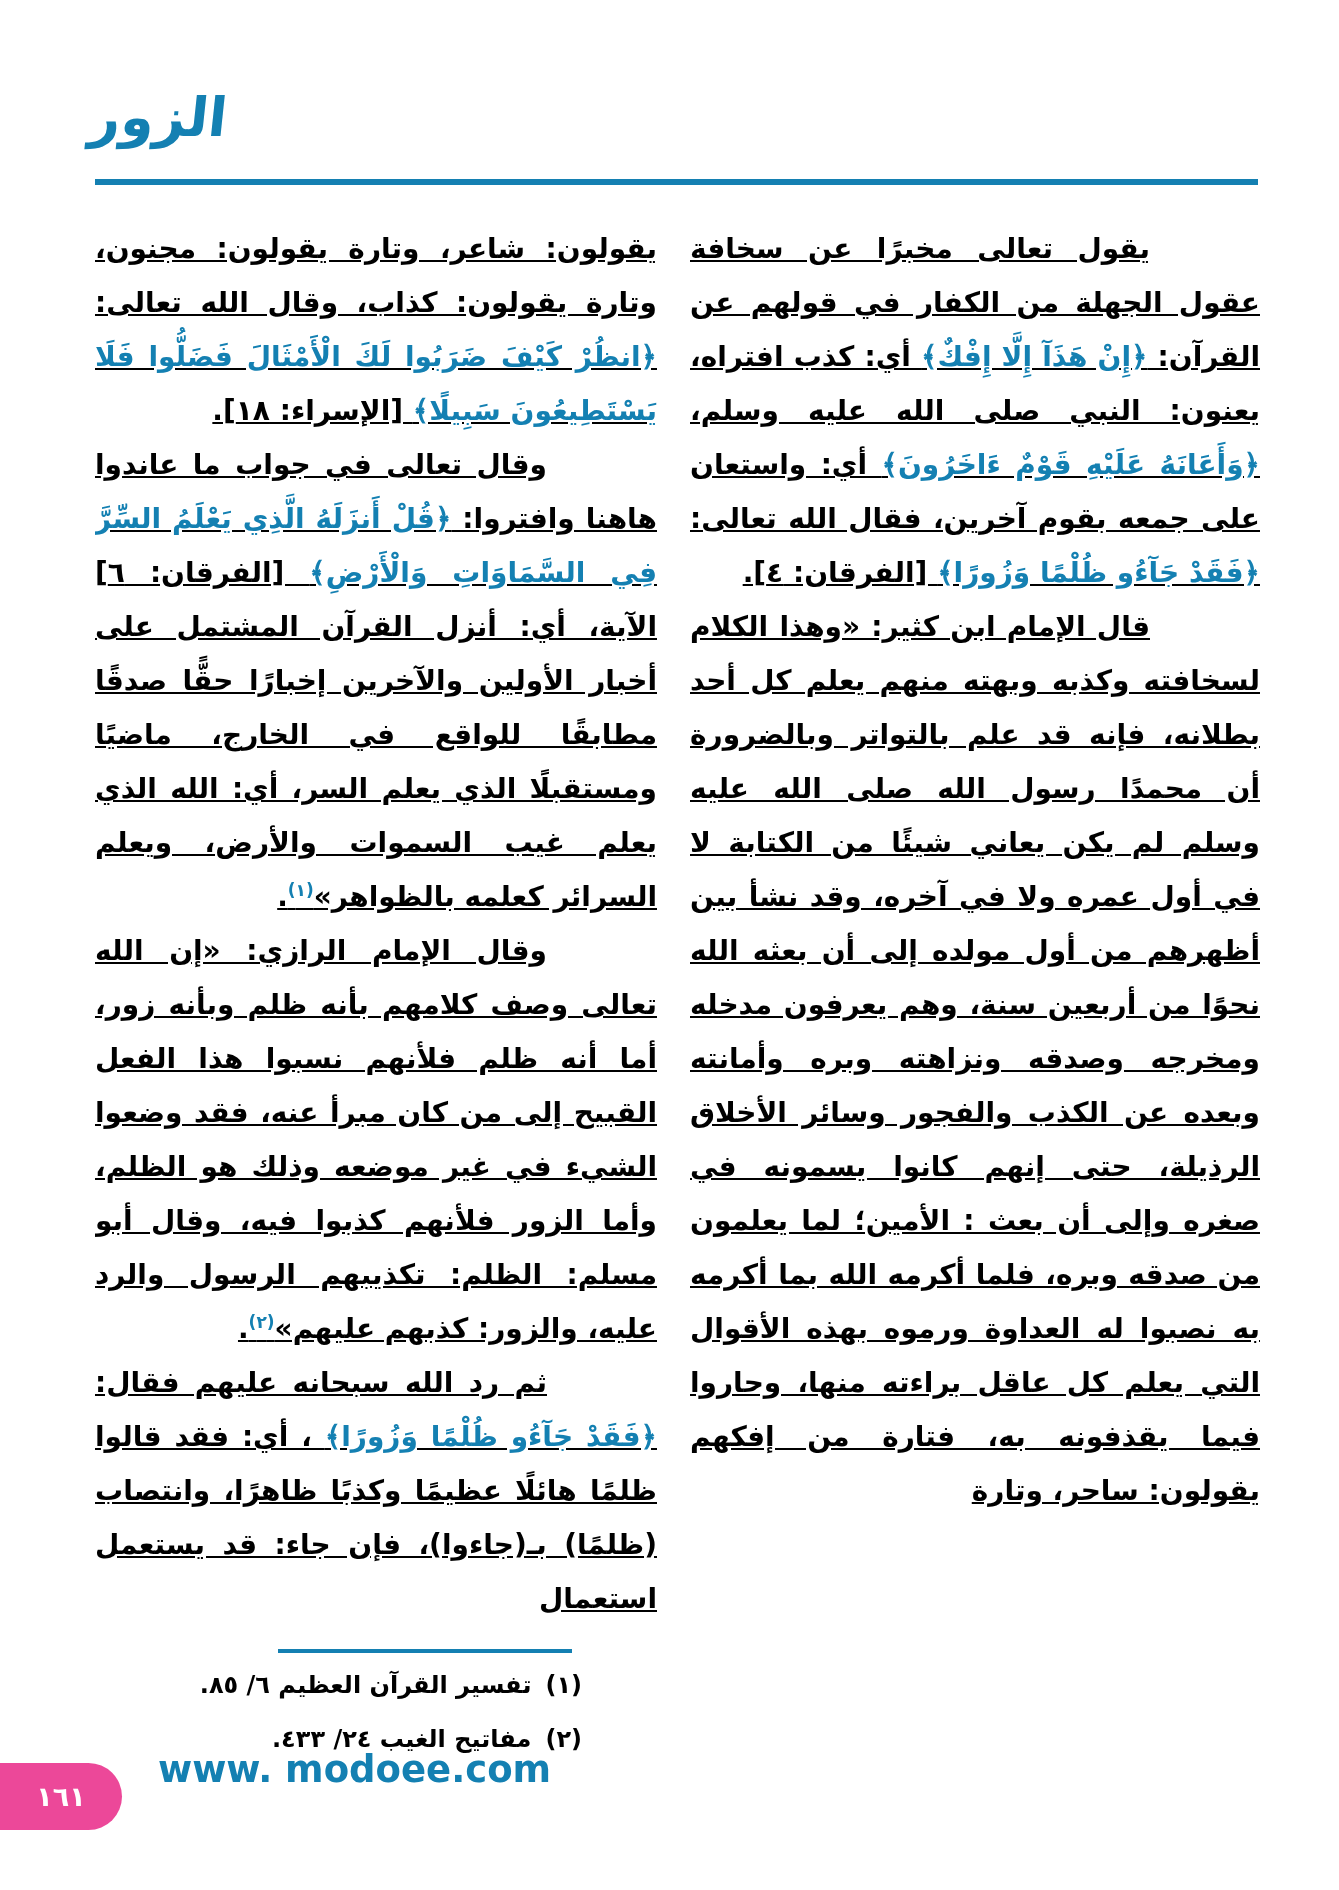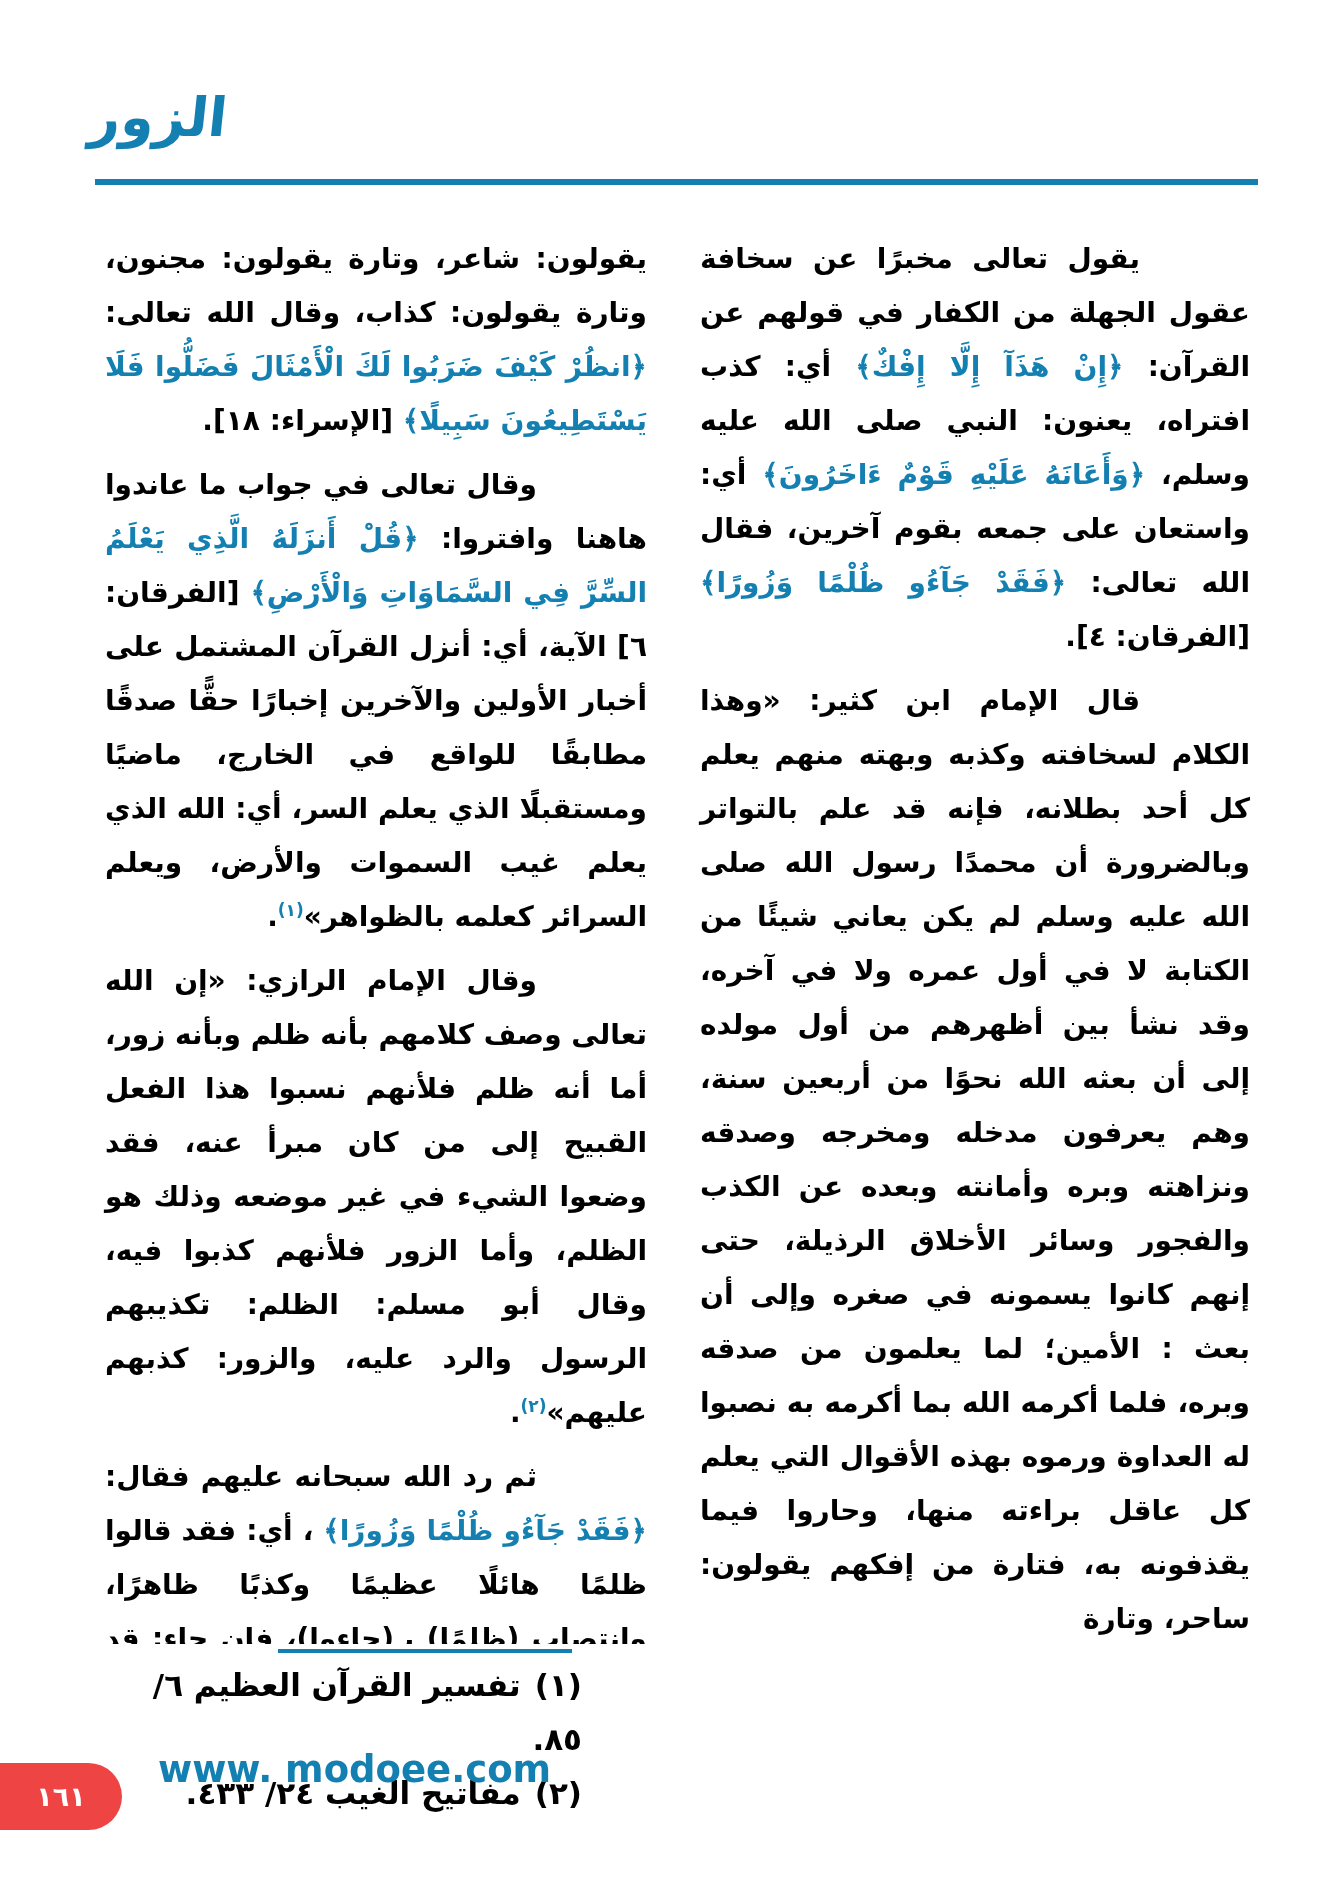--- a/index.html
+++ b/index.html
@@ -33,21 +33,21 @@
     direction: rtl;
     text-align: justify;
     color: #000000;
     font-weight: bold;
     font-size: 28px;
     line-height: 54px;
     overflow: hidden;
   }
   .col-right { left: 690px; top: 222px; width: 570px; height: 1480px; }
   .col-left  { left: 95px;  top: 222px; width: 562px; height: 1422px; }
-  .para { margin: 10px; }
+  .para { margin: 0; text-decoration: underline; }
   .para.indent { text-indent: 110px; }
   .verse { color: #1480b2; }
   .fnref {
     color: #1480b2;
     font-size: 17px;
     vertical-align: super;
     line-height: 0;
   }
   .fn-divider {
     position: absolute;
@@ -58,34 +58,34 @@
     background: #1480b2;
   }
   .footnotes {
     position: absolute;
     left: 95px;
     top: 1658px;
     width: 562px;
     direction: rtl;
     color: #000000;
     font-weight: bold;
-    font-size: 31px;
+    font-size: 24px;
     line-height: 54px;
     padding-right: 75px;
     box-sizing: border-box;
   }
   .fn-line { margin: 0; }
   .fn-marker { margin-left: 14px; }
   .page-number-pill {
     position: absolute;
     left: 0;
     top: 1763px;
     width: 122px;
     height: 67px;
-    background: #ef4444;
+    background: #ec4899;
     border-radius: 0 36px 36px 0;
     display: flex;
     align-items: center;
     justify-content: center;
   }
   .page-number {
     color: #ffffff;
     font-size: 27px;
     font-weight: bold;
     letter-spacing: 8px;

